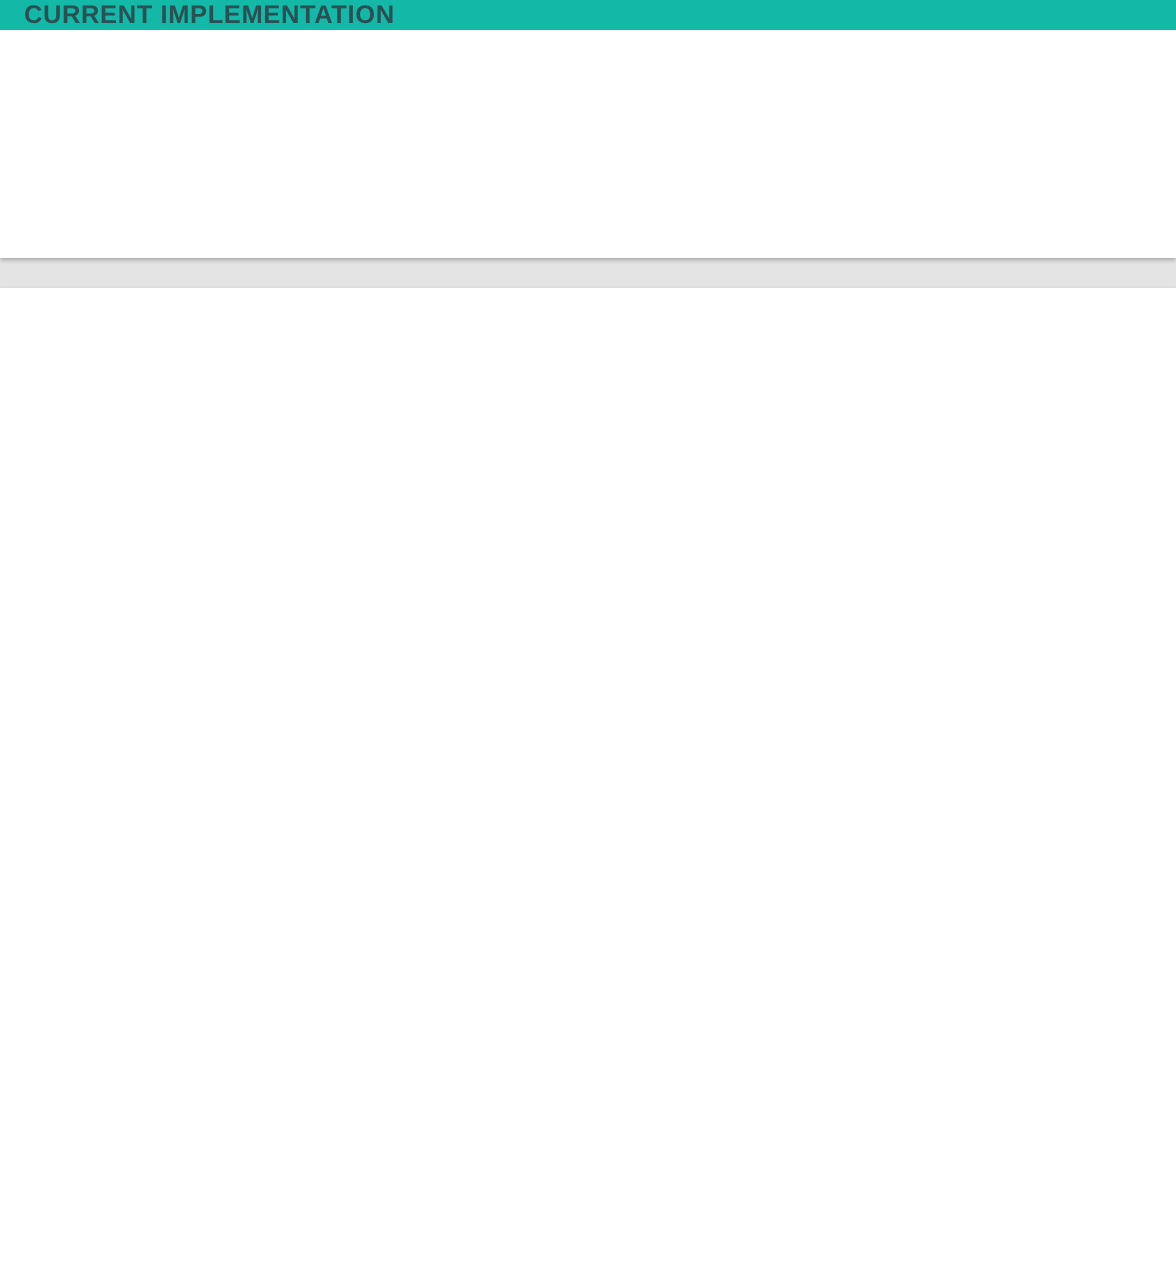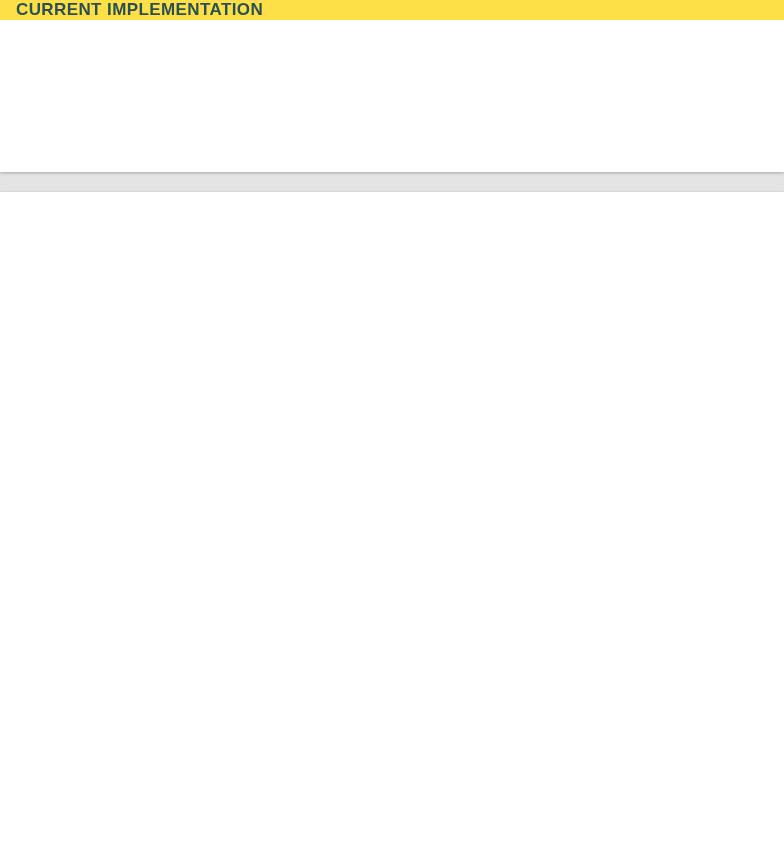--- a/index.html
+++ b/index.html
@@ -6,21 +6,21 @@
   body {
     width:784px; height:848px; overflow:hidden;
     background:#e8e8e8;
     font-family:"Liberation Sans", sans-serif;
     -webkit-font-smoothing:antialiased;
   }
   .page { background:#fff; position:relative; box-shadow:0 1px 3px rgba(0,0,0,.28); }
   #page1 { height:172px; }
   .gap { height:20px; background:#e4e4e4; }
   #page2 { height:656px; }
-  .block { background:#fde047; padding:0 16px; }
+  .block { background:#14b8a6; padding:0 16px; }
   h2.sec {
     margin:0; padding:0;
     color:#2a5054; font-size:17px; font-weight:bold;
     letter-spacing:.4px;
   }
 </style>
 </head>
 <body>
 
 <div class="page" id="page1">

